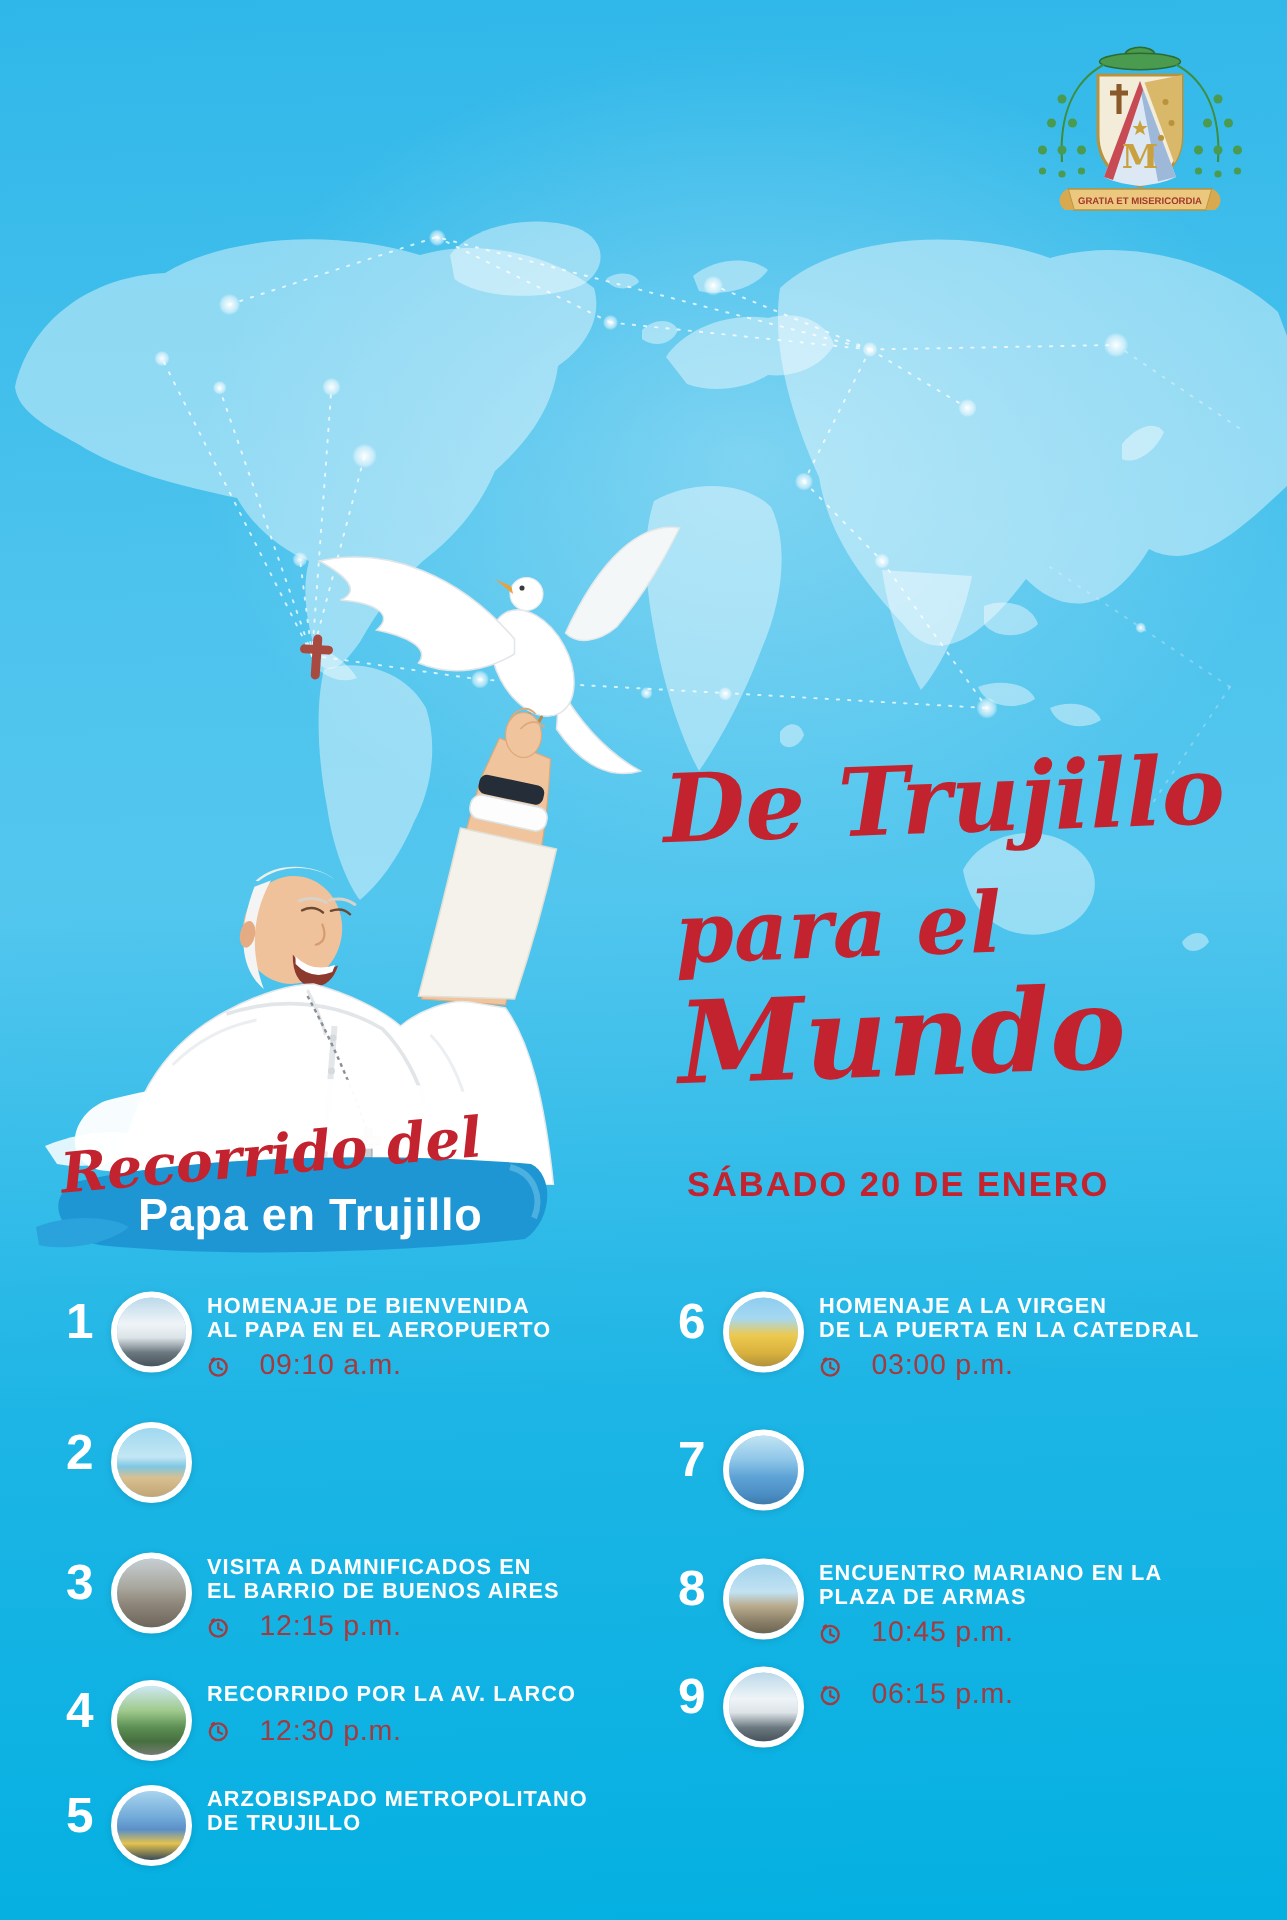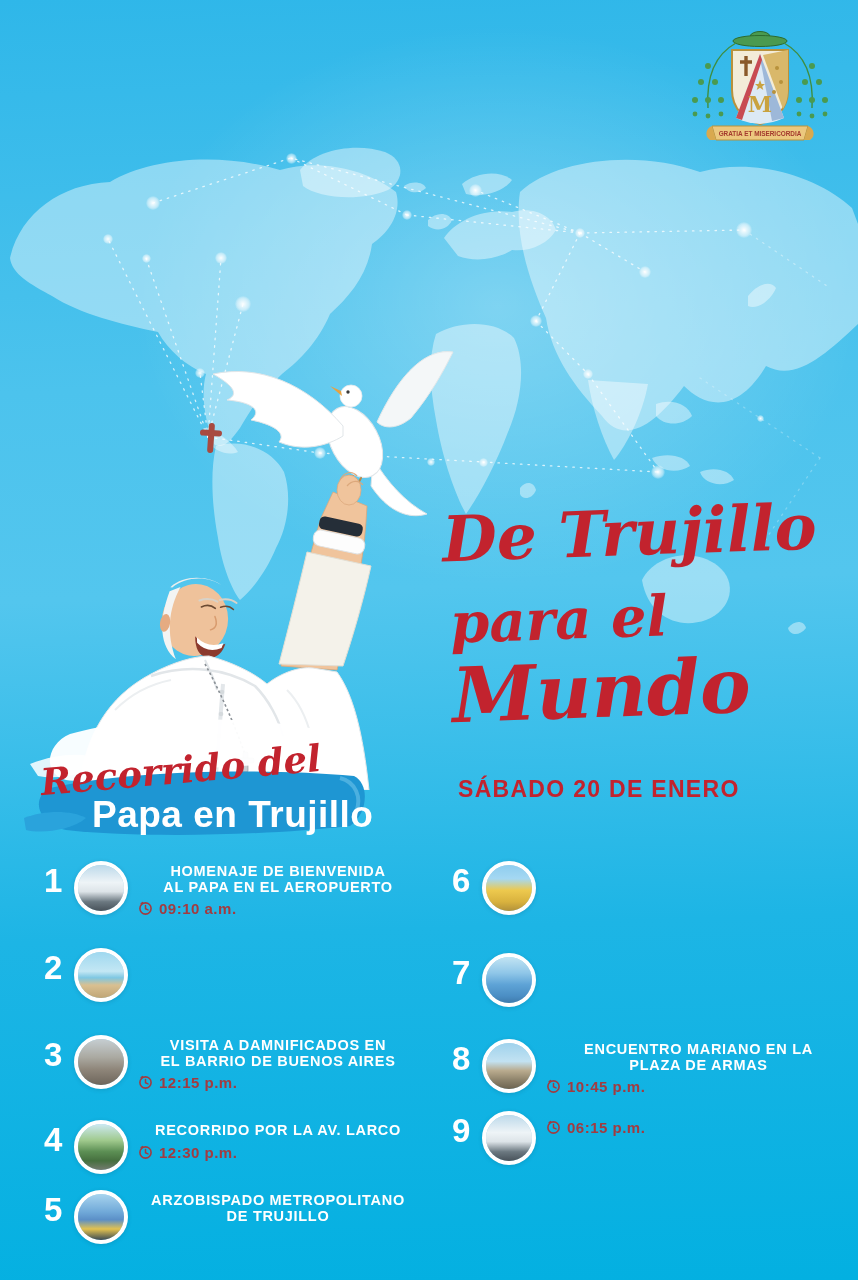--- a/index.html
+++ b/index.html
@@ -26,32 +26,32 @@
     font-style:italic;font-weight:700;transform:rotate(-2deg);white-space:nowrap;}
   .script-1{left:442px;top:496px;font-size:63px;}
   .script-2{left:450px;top:586px;font-size:56px;}
   .script-3{left:452px;top:646px;font-size:76px;}
   .date-label{position:absolute;left:458px;top:776px;color:#c2232e;font-size:23px;font-weight:800;
     letter-spacing:1.3px;white-space:nowrap;}
   
   .header-block{position:absolute;left:10px;top:718px;width:360px;height:130px;}
   .header-script{position:absolute;left:30px;top:30px;color:#c2232e;font-family:"DejaVu Serif","Liberation Serif",serif;
     font-style:italic;font-weight:700;font-size:37px;transform:rotate(-5deg);white-space:nowrap;}
-  .header-bold{position:absolute;left:82px;top:76px;color:#ffffff;font-size:37px;font-weight:800;
+  .header-bold{position:absolute;left:82px;top:76px;color:#ffffff;font-size:30px;font-weight:800;
     letter-spacing:0.5px;white-space:nowrap;}
   
   .item{position:absolute;display:flex;align-items:flex-start;}
   .item .num{width:30px;color:#ffffff;font-size:33px;font-weight:800;line-height:32px;margin-top:4px;flex:0 0 30px;}
   .photo-ring{flex:0 0 54px;width:54px;height:54px;border-radius:50%;border:4px solid #ffffff;
     box-sizing:border-box;overflow:hidden;box-shadow:0 1px 4px rgba(0,60,90,0.18);background:#9fd4ea;}
   .photo{width:100%;height:100%;}
-  .item .txt{margin-left:10px;padding-top:3px;text-align:center;}
+  .item .txt{margin-left:10px;padding-top:3px;}
   .item .title{color:#ffffff;font-size:14.5px;font-weight:700;letter-spacing:0.7px;line-height:15.6px;}
-  .item .time{display:flex;align-items:center;gap:6px;margin-top:5px;color:#a23b40;font-size:15px;
-    font-weight:700;letter-spacing:0.5px;}
+  .item .time{display:flex;align-items:center;gap:20px;margin-top:5px;color:#a23b40;font-size:19px;
+    font-weight:400;letter-spacing:0.5px;}
   .col-left .txt{width:280px;}
   .col-right .txt{width:305px;}
   
   .photo-airport{background:linear-gradient(180deg,#bcd9ea 0%,#eef4f7 38%,#dde4e8 58%,#6b7880 80%,#48525a 100%);}
   .photo-huanchaco-beach{background:linear-gradient(180deg,#9fd8ef 0%,#c3e7f4 42%,#7ec7e2 56%,#d9c091 72%,#c0a575 100%);}
   .photo-buenos-aires-neighborhood{background:linear-gradient(180deg,#c6ced2 0%,#aaa9a1 40%,#8f867a 66%,#6d655b 100%);}
   .photo-av-larco-street{background:linear-gradient(180deg,#cde9f2 0%,#9fc98c 36%,#5c8f54 60%,#46703f 80%,#757b70 100%);}
   .photo-archbishop-palace{background:linear-gradient(180deg,#a8d4ee 0%,#6fa8d8 40%,#5b8fc7 56%,#e3c24f 76%,#3a4a56 100%);}
   .photo-cathedral{background:linear-gradient(180deg,#8ecdef 0%,#a5d8f2 30%,#edc94e 55%,#d9b23e 80%,#b2913a 100%);}
   .photo-seminary-college{background:linear-gradient(180deg,#c2e4f3 0%,#8fc6e8 35%,#5ea3d6 60%,#4b8ec4 85%,#3f7aab 100%);}
@@ -350,20 +350,34 @@
           </div>
 
     </div>
   </div>
 
   <div class="item col-right" style="left: 452px; top: 861px;">
     <div class="num">6</div>
     <div class="photo-ring">
       <div class="photo photo-cathedral"></div>
     </div>
+    <div class="txt">
+      <div class="title">
+            <div>HOMENAJE A LA VIRGEN</div>
+            <div>DE LA PUERTA EN LA CATEDRAL</div>
+          </div>
+      <div class="time">
+        <svg width="15" height="15" viewBox="0 0 15 15">
+          <circle cx="7.5" cy="7.5" r="5.6" fill="none" stroke="#a23b40" stroke-width="1.6"></circle>
+          <path d="M7.5 4.4 L7.5 7.7 L10 8.9" fill="none" stroke="#a23b40" stroke-width="1.5" stroke-linecap="round" stroke-linejoin="round"></path>
+          <path d="M3.2 2.6 L4.6 1.6" stroke="#a23b40" stroke-width="1.5" stroke-linecap="round"></path>
+        </svg>
+        <span>03:00 p.m.</span>
+      </div>
+    </div>
   </div>
 
   <div class="item col-right" style="left: 452px; top: 953px;">
     <div class="num">7</div>
     <div class="photo-ring">
       <div class="photo photo-seminary-college"></div>
     </div>
   </div>
 
   <div class="item col-right" style="left: 452px; top: 1039px;">

